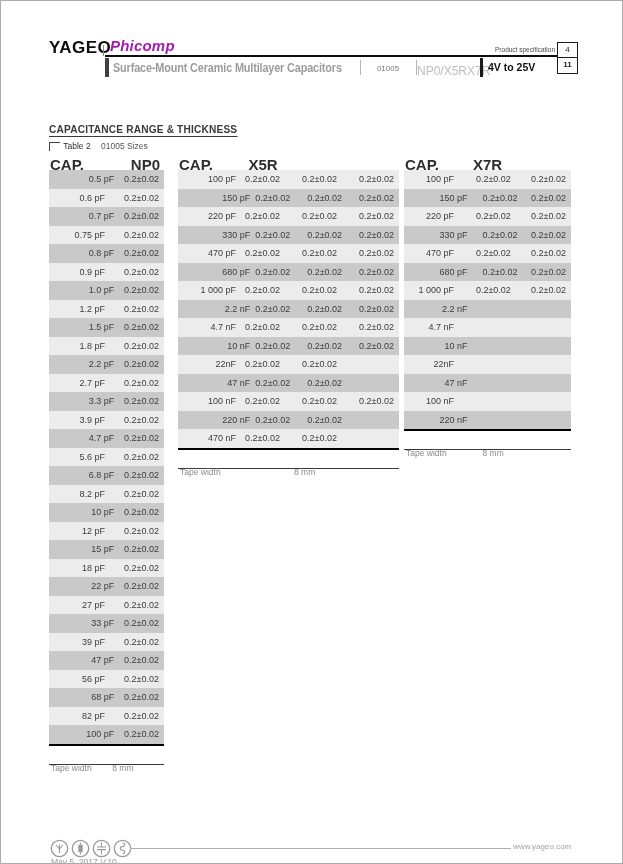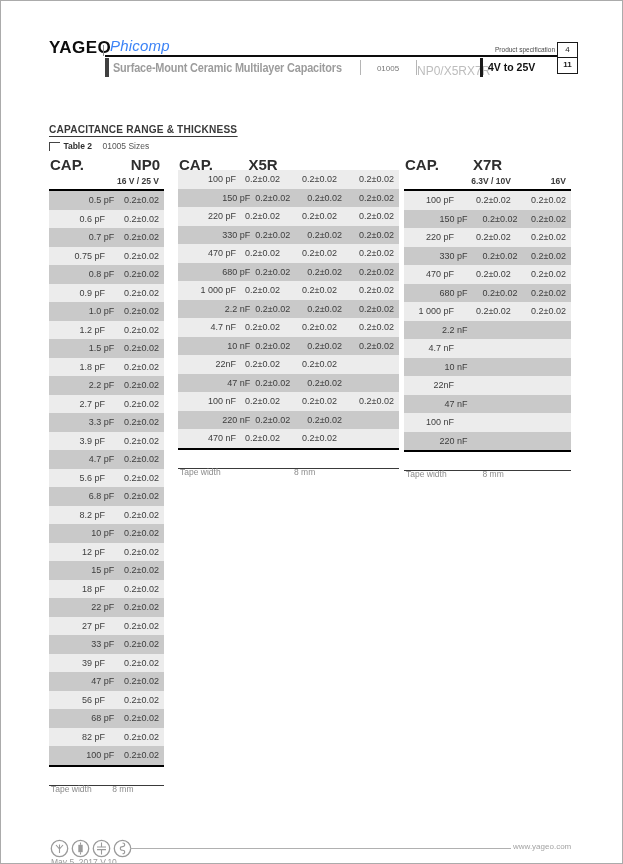--- a/index.html
+++ b/index.html
@@ -5,22 +5,22 @@
   html,body{margin:0;padding:0;background:#fff;}
   .page{
     position:relative;width:623px;height:864px;background:#ffffff;
     border:1px solid #ababab;box-sizing:border-box;overflow:hidden;
     font-family:"Liberation Sans",sans-serif;color:#3d3d3d;
   }
   
   .brand{position:absolute;left:48px;top:37px;font-size:17px;font-weight:bold;
     letter-spacing:.5px;color:#0d0d0d;}
   .brand-divider{position:absolute;left:102px;top:44px;width:1px;height:11px;background:#8a8a8a;}
-  .brand-sub{position:absolute;left:109px;top:36px;font-size:15px;font-weight:normal;
-    font-style:italic;color:#3b82f6;letter-spacing:.2px;}
+  .brand-sub{position:absolute;left:109px;top:36px;font-size:15px;font-weight:bold;
+    font-style:italic;color:#a21caf;letter-spacing:.2px;}
   .spec-label{position:absolute;left:470px;top:45px;width:84px;text-align:right;
     font-size:6.5px;color:#4a4a4a;}
   .page-box{position:absolute;left:556px;top:41px;width:19px;height:30px;
     border:1px solid #1a1a1a;background:#fff;font-size:8px;color:#1a1a1a;text-align:center;}
   .page-box .num{display:block;height:14px;line-height:14px;border-bottom:1px solid #1a1a1a;}
   .page-box .den{display:block;height:14px;line-height:14px;font-weight:bold;}
   .header-rule{position:absolute;left:104px;top:54px;width:452px;height:2px;background:#0d0d0d;}
   .band-vbar{position:absolute;left:104px;top:57px;width:3.5px;height:19px;background:#404040;}
   .band-title{position:absolute;left:112px;top:59px;font-size:13px;font-weight:bold;
     color:#9c9c9c;white-space:nowrap;transform:scaleX(.84);transform-origin:left top;letter-spacing:-.2px;}
@@ -30,21 +30,21 @@
   .band-diel{position:absolute;left:416px;top:63px;width:62px;font-size:12px;color:#bdbdbd;}
   .band-vbar2{position:absolute;left:479px;top:57px;width:2.5px;height:19px;background:#1a1a1a;}
   .band-volt{position:absolute;left:487px;top:60px;font-size:10.5px;font-weight:bold;color:#111;}
   
   .section-title{position:absolute;left:48px;top:122px;font-size:11px;font-weight:bold;
     color:#3a3a3a;letter-spacing:.2px;border-bottom:1.5px solid #3a3a3a;padding-bottom:1px;
     transform:scaleX(.92);transform-origin:left top;white-space:nowrap;}
   .table-caption{position:absolute;left:48px;top:140px;font-size:8.5px;white-space:nowrap;}
   .caption-bracket{display:inline-block;width:10px;height:8px;border-left:1px solid #444;
     border-top:1px solid #444;vertical-align:-2px;margin-right:1px;}
-  .caption-label{font-weight:bold;color:#2e2e2e;}
+  .caption-label{font-weight:normal;color:#2e2e2e;}
   .caption-desc{color:#555;margin-left:8px;}
   
   .cap-table{position:absolute;top:154px;font-size:9px;}
   .table-np0{left:48px;width:115px;}
   .table-x5r{left:177px;width:221px;}
   .table-x7r{left:403px;width:167px;}
   .t-head1{position:relative;height:15px;font-size:15px;font-weight:bold;color:#2e2e2e;}
   .t-head1 .cap-label{position:absolute;left:1px;top:1px;}
   .table-np0 .type-label{position:absolute;right:4px;top:1px;}
   .table-x5r .type-label{position:absolute;left:28.5%;width:19.9%;text-align:center;top:1px;}
@@ -107,24 +107,20 @@
     <span class="caption-bracket"></span>
     <span class="caption-label">Table 2</span>
     <span class="caption-desc">01005 Sizes</span>
   </div>
 
   <div class="cap-table table-np0">
     <div class="t-head1">
       <span class="cap-label">CAP.</span>
       <span class="type-label">NP0</span>
     </div>
-    <div class="t-head2">
-      <div class="cell"></div>
-      <div class="cell">16 V / 25 V</div>
-    </div>
     <div class="t-body">
         <div class="t-row shade-dark">
           <div class="cell">0.5 pF</div>
           <div class="cell">0.2±0.02</div>
         </div>
         <div class="t-row shade-light">
           <div class="cell">0.6 pF</div>
           <div class="cell">0.2±0.02</div>
         </div>
         <div class="t-row shade-dark">
@@ -350,25 +346,20 @@
     <div class="t-foot">
       <span class="foot-label">Tape width</span>
       <span class="foot-value">8 mm</span>
     </div>
   </div>
 
   <div class="cap-table table-x7r">
     <div class="t-head1">
       <span class="cap-label">CAP.</span>
       <span class="type-label">X7R</span>
-    </div>
-    <div class="t-head2">
-      <div class="cell"></div>
-      <div class="cell">6.3V / 10V</div>
-      <div class="cell">16V</div>
     </div>
     <div class="t-body">
         <div class="t-row shade-light">
           <div class="cell">100 pF</div>
           <div class="cell">0.2±0.02</div>
           <div class="cell">0.2±0.02</div>
         </div>
         <div class="t-row shade-dark">
           <div class="cell">150 pF</div>
           <div class="cell">0.2±0.02</div>

